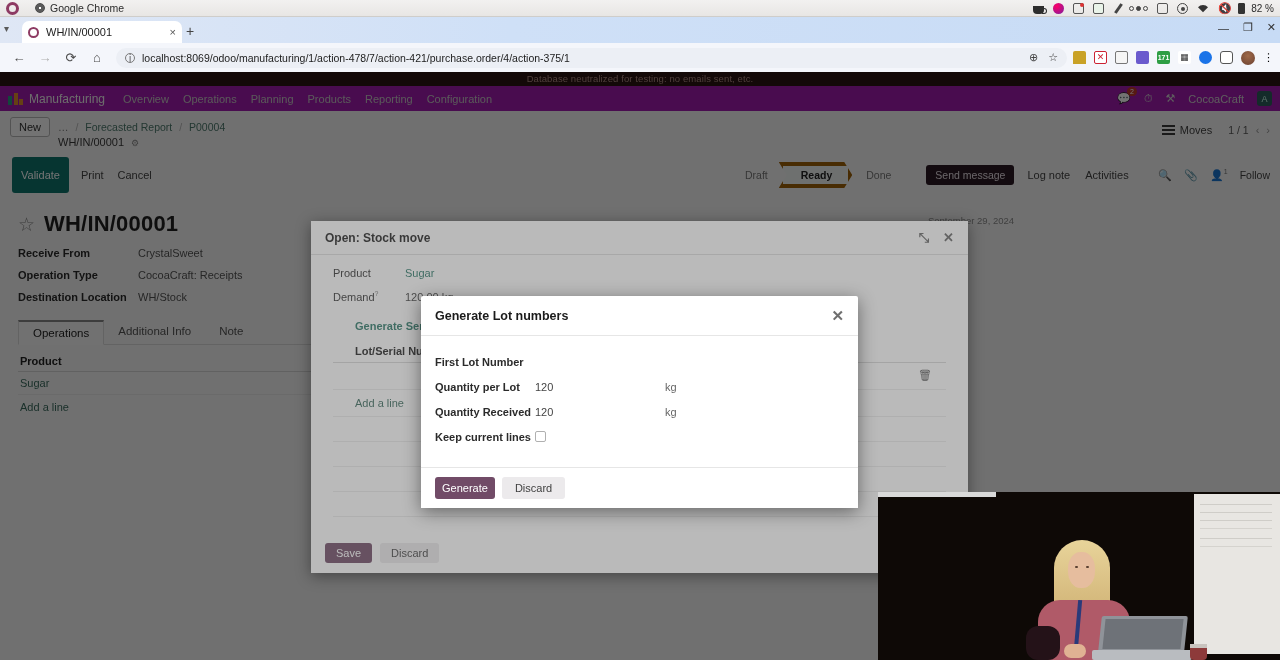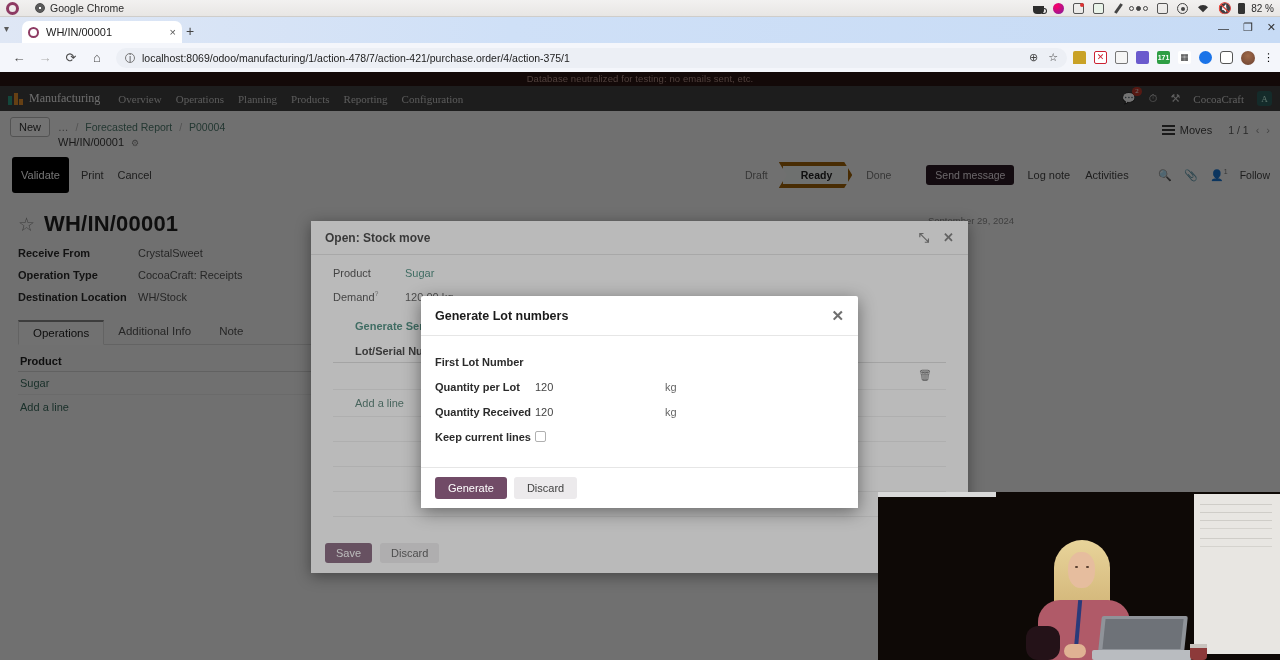--- a/index.html
+++ b/index.html
@@ -97,22 +97,22 @@
   .ext.h{ background:#fff; border:1.3px solid #555; border-radius:3px;}
   .avatar-sm{ width:14px;height:14px;border-radius:50%;background:radial-gradient(circle at 50% 35%,#a06a4a,#6b4130);}
 
   
   .odoo { position:absolute; left:0; top:72px; width:1280px; height:588px; background:#f9f9f9; }
   .db-banner{
     height:14px; background:#2b1412; color:#b08d85;
     font-size:9.5px; text-align:center; line-height:14px; letter-spacing:.1px;
   }
   .navbar{
-    height:25px; background:#404040; display:flex; align-items:center;
-    padding:0 8px; color:#cfcfcf; font-size:11px;font-family:Liberation Serif, serif;
+    height:25px; background:#a21caf; display:flex; align-items:center;
+    padding:0 8px; color:#cfcfcf; font-size:11px;
   }
   .brandicon{ width:15px;height:12px;margin-right:6px;display:flex;align-items:flex-end;gap:1.5px;}
   .brandicon i{ display:block; width:4px; background:#e38f2e;}
   .brandicon i:nth-child(1){height:9px;background:#2e9e85;}
   .brandicon i:nth-child(2){height:12px;background:#e38f2e;}
   .brandicon i:nth-child(3){height:6px;background:#e38f2e;}
   .brand{ font-size:12px; color:#f0f0f0; margin-right:18px;}
   .navlinks{ display:flex; gap:14px; font-size:11px; color:#c8c8c8;}
   .nav-right{ margin-left:auto; display:flex; align-items:center; gap:13px; font-size:11px; color:#d0d0d0;}
   .chat-badge{ position:relative; }
@@ -134,21 +134,21 @@
   .bc .cur{ display:block; color:#3a3a3a; font-size:11px;}
   .bc .cur .gear{ font-size:9px; color:#8a8a8a; margin-left:4px;}
   .cp-mid{ margin-left:auto; display:flex; align-items:center; gap:10px; padding-top:4px;}
   .moves-btn{ display:flex; align-items:center; gap:5px; font-size:11px; color:#444; border:1px solid transparent; padding:2px 5px;}
   .hamb{ display:flex; flex-direction:column; gap:2px; width:13px;}
   .hamb i{ height:1.8px; background:#3a3a3a; display:block;}
   .pager{ font-size:10.5px; color:#5a5a5a; display:flex; align-items:center; gap:7px;}
   .pager .arw{ color:#9a9a9a; font-size:11px;}
 
   .cp-actions{ display:flex; align-items:center; gap:10px; padding:6px 10px 8px 12px; }
-  .btn-prim{ background:#000000; color:#fff; border:none; border-radius:3px; font-size:11px; padding:12px 9px;}
+  .btn-prim{ background:#0f766e; color:#fff; border:none; border-radius:3px; font-size:11px; padding:12px 9px;}
   .btn-txt{ background:none; border:none; font-size:11px; color:#444; padding:4px 2px;}
   .statusbar{ margin-left:auto; display:flex; align-items:center; gap:0; }
   .st{
     font-size:10.5px; color:#777; padding:2px 11px 2px 14px; position:relative;
   }
   .st.active{ color:#222; font-weight:bold; border:4px solid #a16207; background:#f4f8f6;
     clip-path: polygon(0 0, calc(100% - 8px) 0, 100% 50%, calc(100% - 8px) 100%, 0 100%, 8px 50%); padding:3px 16px 3px 18px;}
   .chatter-btns{ display:flex; align-items:center; gap:11px; margin-left:14px;}
   .btn-send{ background:#2b1a24; color:#e9dfe6; border:none; font-size:10.5px; padding:4px 9px; border-radius:3px;}
   .chatter-right{ display:flex; align-items:center; gap:12px; margin-left:18px; font-size:11px; color:#555;}
@@ -236,21 +236,21 @@
   .caret{ position:absolute; left:182px; top:1px; width:1px; height:16px; background:#333;}
   .caret:before,.caret:after{ content:""; position:absolute; left:-3px; width:7px; height:1px; background:#333;}
   .caret:before{ top:0;} .caret:after{ bottom:0;}
   .d2num{ width:130px; color:#444; font-size:11px;}
   .d2unit{ color:#666; font-size:11px;}
   .d2chk{ width:11px;height:11px;border:1px solid #b0b0b0; border-radius:2px; background:#fff;}
   .dlg2-foot{
     border-top:1px solid #e6e6e6; padding:9px 14px; display:flex; gap:7px;
     position:absolute; left:0; bottom:0; width:100%; background:#fff;
   }
-  .btn-gen{ background:#714b67; color:#fff; border:none; border-radius:3px; font-size:11px; padding:5px 13px;}
+  .btn-gen{ background:#714b67; color:#fff; border:none; border-radius:3px; font-size:11px; padding:5px 7px;}
   .btn-d2disc{ background:#eceaec; color:#3f3f3f; border:none; border-radius:3px; font-size:11px; padding:5px 13px;}
 
   
   .cam{
     position:absolute; left:878px; top:492px; width:402px; height:168px;
     background:#0e0906; overflow:hidden;
   }
   .cam-screen{ position:absolute; right:0; top:2px; width:86px; height:160px; background:#e8e6e2; }
   .cam-screen:before{ content:""; position:absolute; left:6px; top:10px; right:8px; height:1px; background:#cfcdc8; box-shadow:0 8px 0 #cfcdc8,0 16px 0 #cfcdc8,0 24px 0 #d5d3ce,0 34px 0 #cfcdc8,0 42px 0 #d5d3ce;}
   .p-hair{ position:absolute; left:176px; top:48px; width:56px; height:100px; background:linear-gradient(to bottom,#e8d49a,#c9a86a); border-radius:28px 28px 16px 16px;}

